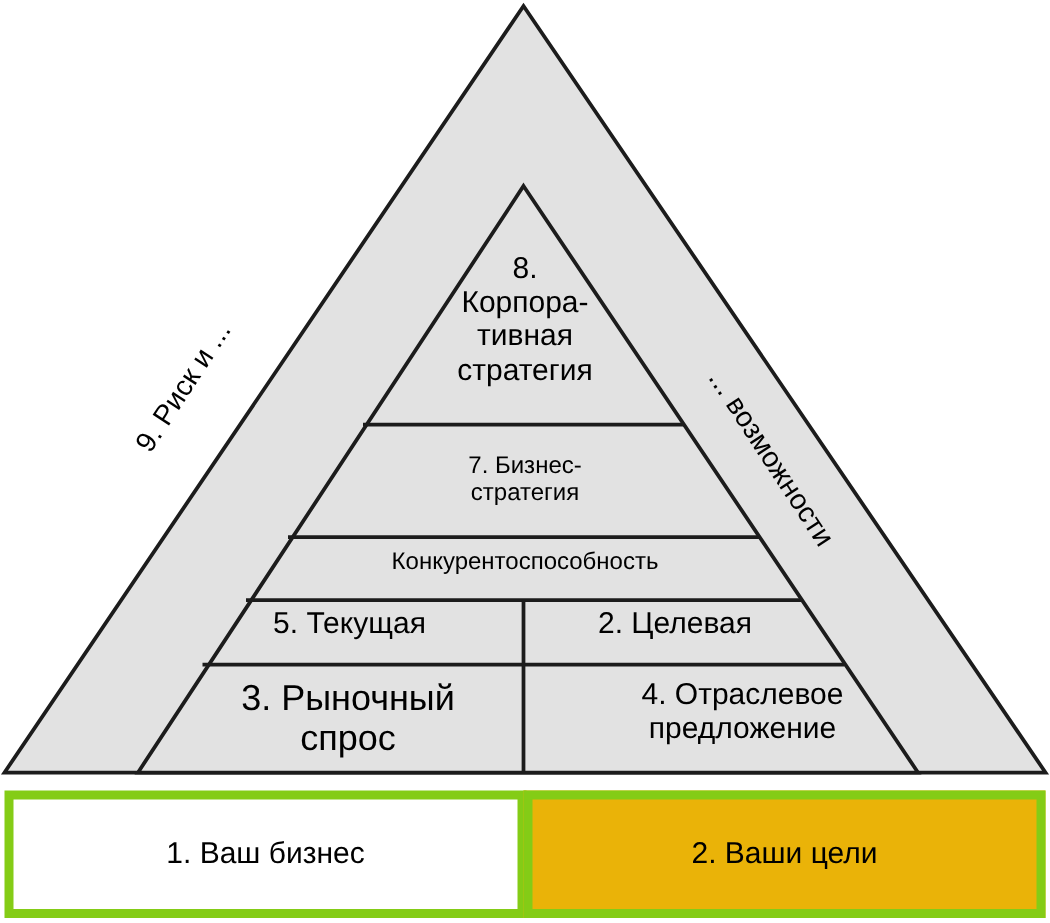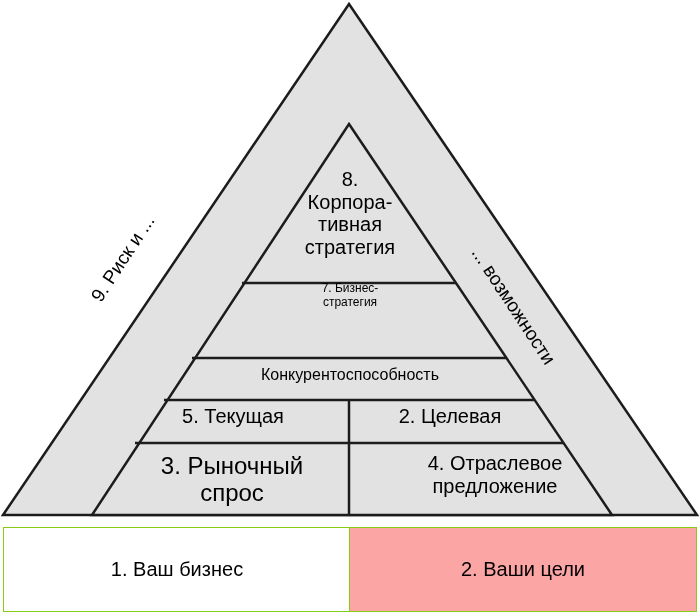--- a/index.html
+++ b/index.html
@@ -34,22 +34,22 @@
     white-space: pre-line;
     pointer-events: none;
     font-family: "Liberation Sans", sans-serif;
   }
   
   #label-corporate-strategy {
     left: 268px; top: 168px; width: 164px;
     font-size: 20px;
   }
   #label-business-strategy {
-    left: 238px; top: 282px; width: 224px;
-    font-size: 12px;
+    left: 238px; top: 302px; width: 224px;
+    font-size: 16px;
   }
   #label-competitiveness {
     left: 165px; top: 366px; width: 370px;
     font-size: 16px;
   }
   #label-current {
     left: 143px; top: 405px; width: 180px;
     font-size: 20px;
   }
   #label-target {
@@ -82,41 +82,41 @@
   #label-opportunities {
     left: 476px;
     top: 238px;
     transform-origin: left center;
     transform: rotate(56.8deg);
   }
   
   .bottom-box {
     position: absolute;
     box-sizing: border-box;
-    border: 1px solid #84cc16;
+    border: 6px solid #84cc16;
     display: flex;
     align-items: center;
     justify-content: center;
     font-size: 20px;
     color: #000000;
     font-family: "Liberation Sans", sans-serif;
   }
   #box-your-business {
     left: 3px;
     top: 527px;
     width: 348px;
     height: 85px;
     background: #ffffff;
   }
   #box-your-goals {
     left: 349px;
     top: 527px;
     width: 348px;
     height: 85px;
-    background: #fca5a5;
+    background: #eab308;
   }
 </style>
 </head>
 <body>
 
 <div id="diagram-root">
 
   <svg id="pyramid-svg" viewBox="0 0 700 615">
 
     <polygon points="349,4 697,515 3,515" fill="#e2e2e2" stroke="#1c1c1c" stroke-width="2.5" stroke-linejoin="miter"></polygon>

